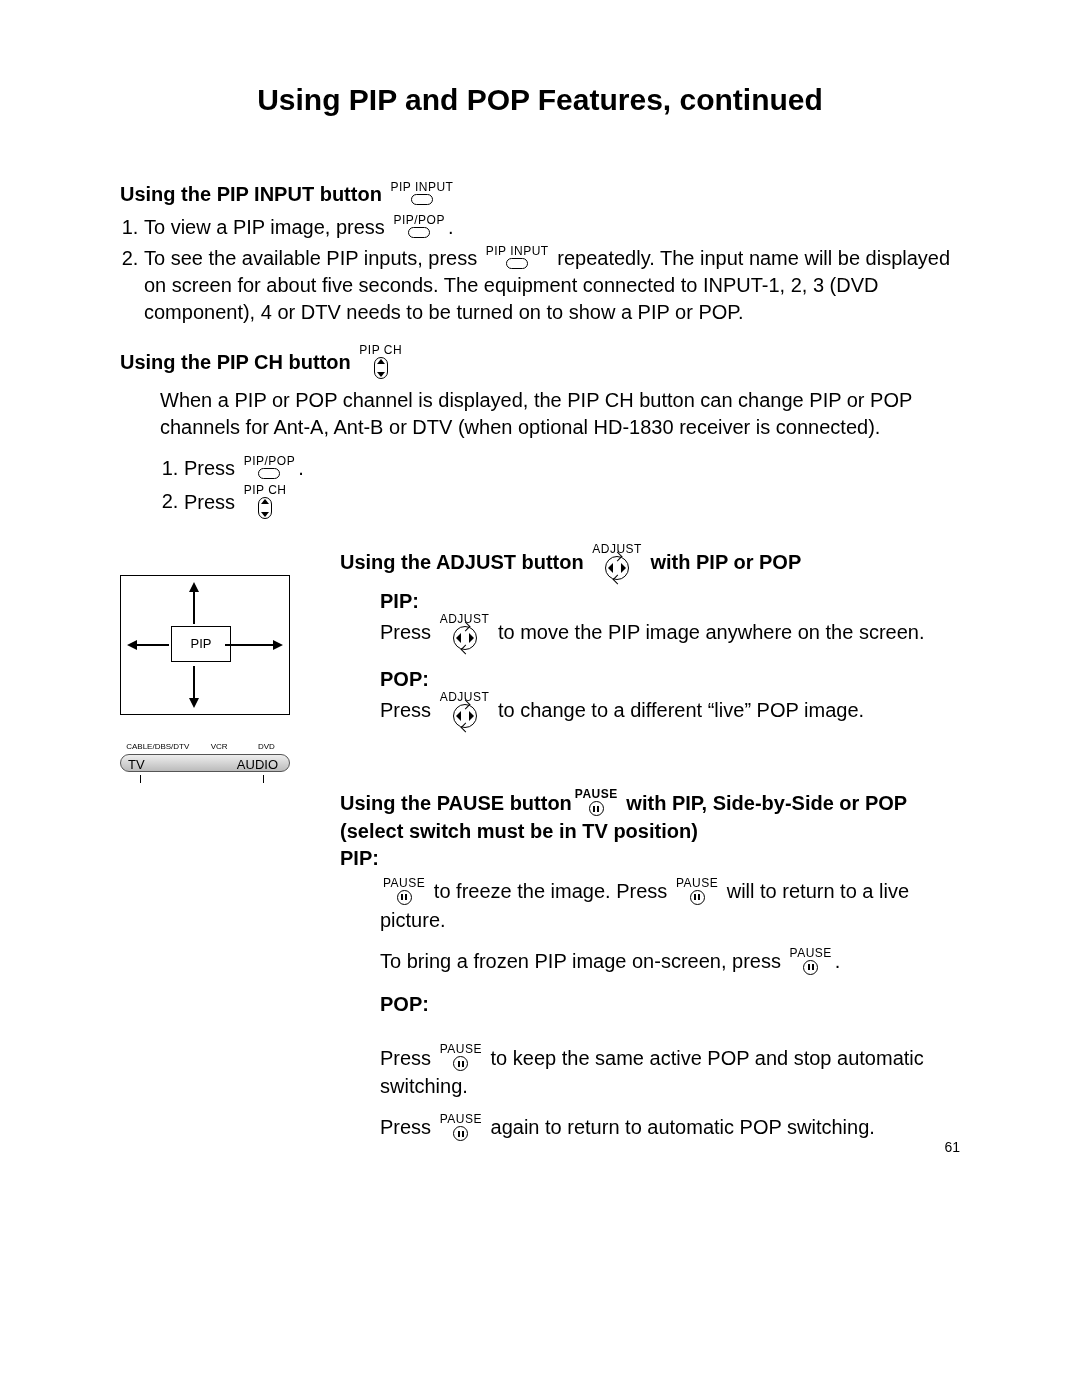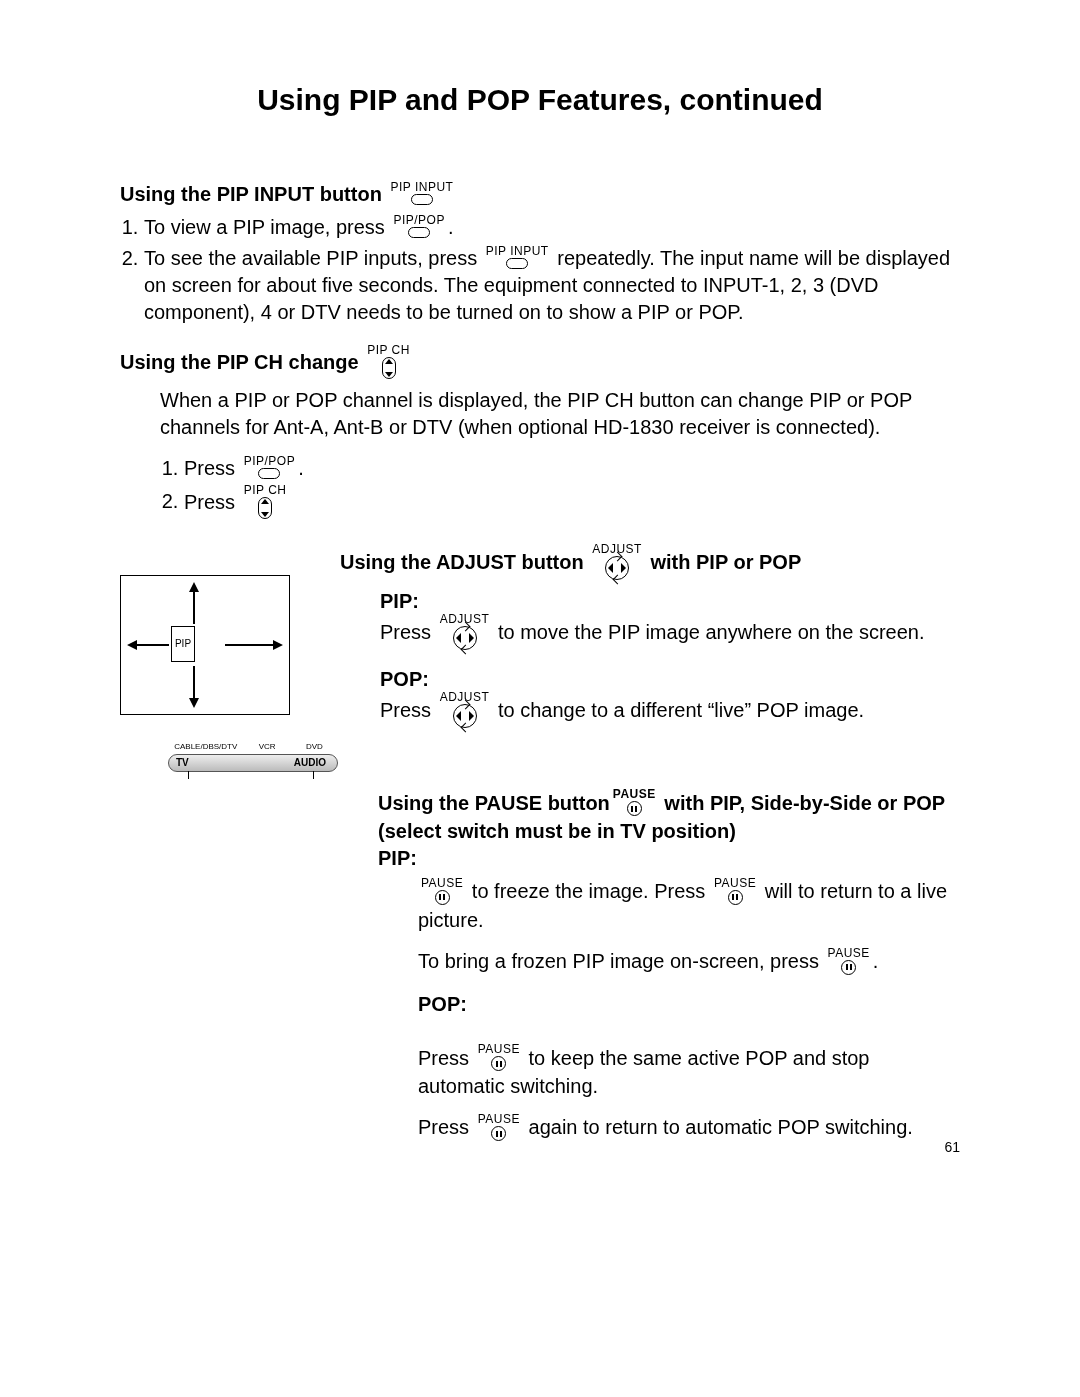--- a/index.html
+++ b/index.html
@@ -100,48 +100,47 @@
   }
   .diag1 .pip { position:absolute; right:30px; bottom:14px; width:36px; height:30px; border:1.5px solid #000; }
   .diag1 .r { position:absolute; right:8px; top:6px; font-size:9px;}
   .diag2 {
     border: 1.5px solid #000;
     width: 170px; height: 140px;
     position: relative;
   }
   .diag2 .pipbox {
     position:absolute; left:50px; top:50px;
-    width:24px; height:36px; border:1.5px solid #000;
-    font-size:10px; display:flex; align-items:center; justify-content:center;
+    width:60px; height:36px; border:1.5px solid #000;
+    font-size:13px; display:flex; align-items:center; justify-content:center;
   }
   .diag2 svg { position:absolute; }
 
   
   .slidebar {
     width: 170px;
     position: relative;
-    margin-left: 48px;
   }
   .slidebar .bar {
     height: 18px; border:1px solid #555; border-radius: 9px;
     background: linear-gradient(#eee,#bbb);
     position: relative;
   }
   .slidebar .ticks {
     position:absolute; top:-12px; left:0; right:0;
     display:flex;
   }
   .slidebar .tick {
     flex:1; font-size:8px; text-align:center; position:relative;
   }
   .slidebar .tick::after {
     content:""; position:absolute; left:50%; bottom:-10px;
     width:1px; height:8px; background:#000;
   }
-  .slidebar .tick.big { font-size:10px;font-weight:bold; }
+  .slidebar .tick.big { font-size:13px; }
 
   .pagenum { position:absolute; right:120px; bottom:60px; font-size:14px;margin-left:42px;}
 </style>
 </head>
 <body>
 
 <div class="page">
 
   <h1>Using PIP and POP Features, continued</h1>
 
@@ -165,21 +164,21 @@
           <span class="keywrap">
             <span class="keylabel">PIP INPUT</span>
             <span class="keybtn"></span>
           </span>
           <span>repeatedly.  The input name will be displayed on screen for about five seconds.  The equipment connected to INPUT-1, 2, 3 (DVD component), 4 or DTV needs to be turned on to show a PIP or POP.</span>
         </li>
       </ol>
 
       
       <div style="margin-top:20px;">
-        <span class="subhead">Using the PIP CH change</span>
+        <span class="subhead">Using the PIP CH button</span>
         <span class="keywrap">
           <span class="keylabel">PIP CH</span>
           <span class="rocker">
             <svg width="8" height="5" viewBox="0 0 8 5">
                 <polygon points="4,0 8,5 0,5" fill="#000"></polygon>
               </svg>
             <svg width="8" height="5" viewBox="0 0 8 5">
                 <polygon points="0,0 8,0 4,5" fill="#000"></polygon>
               </svg>
           </span>

